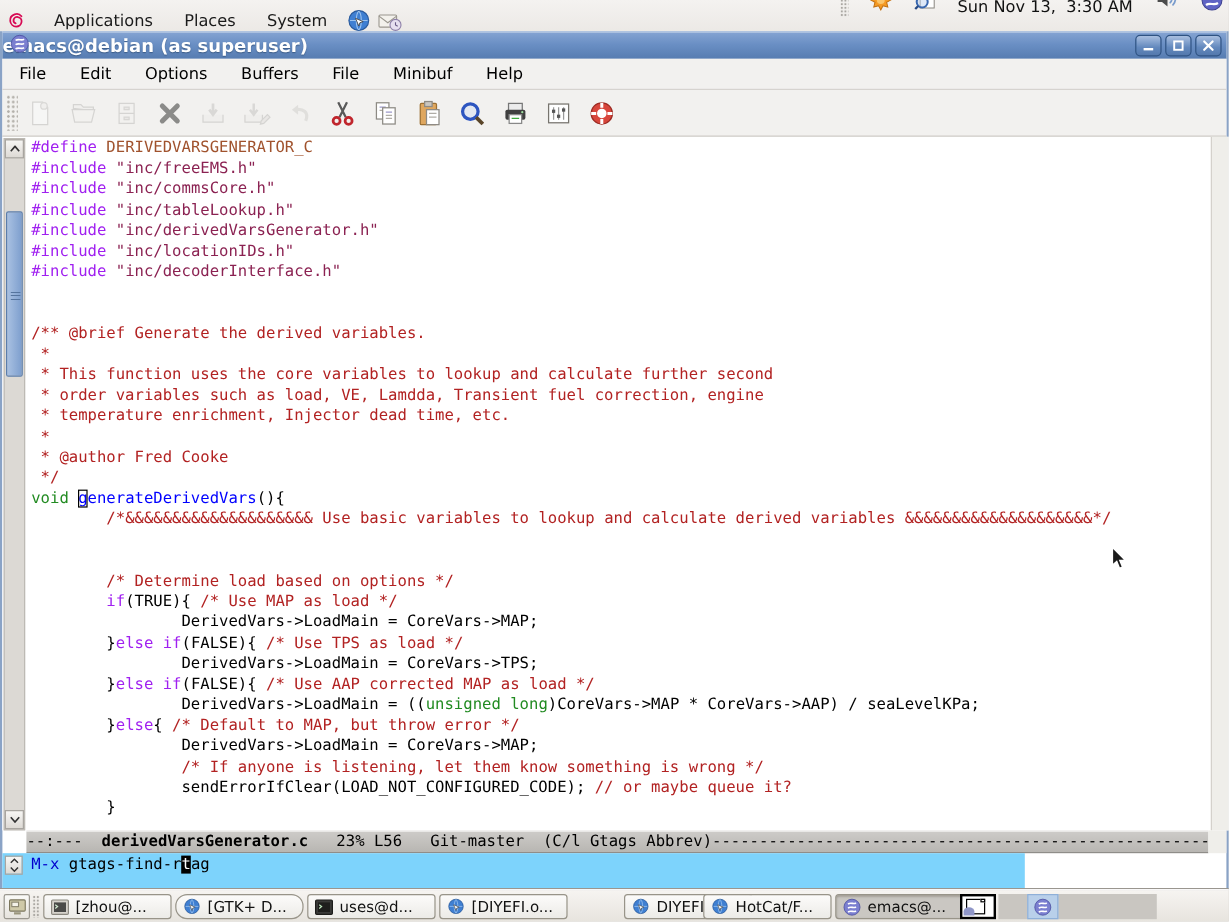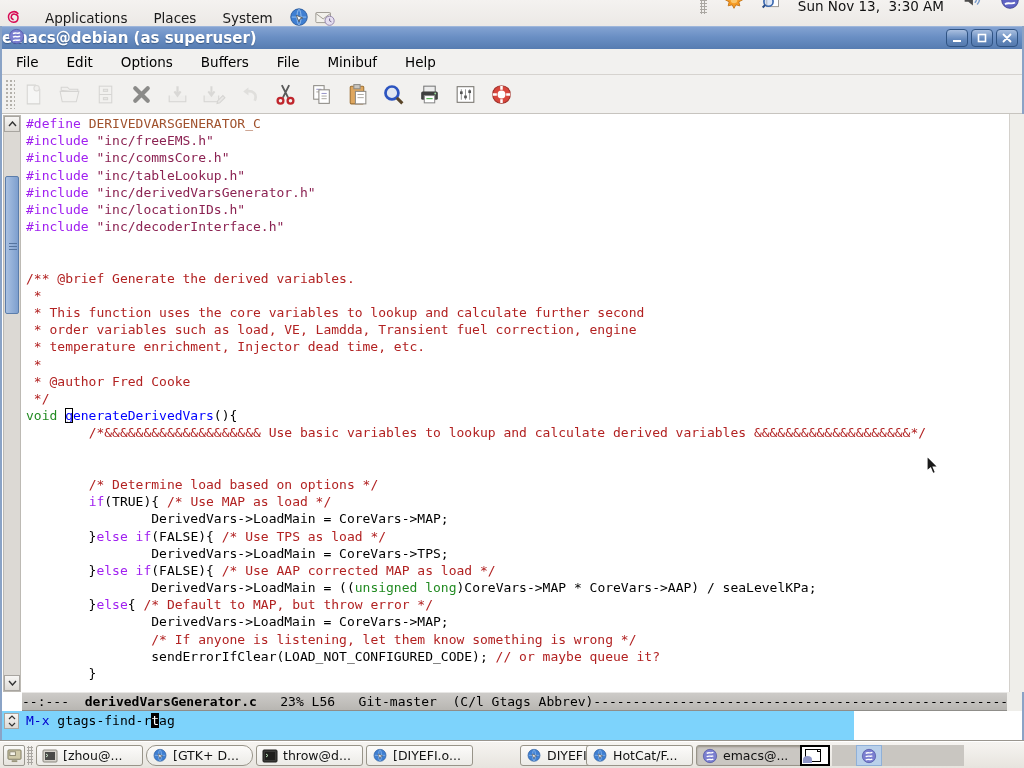--- a/index.html
+++ b/index.html
@@ -390,21 +390,21 @@
         <span>[GTK+ D...</span>
       </div>
       <div class="task-btn" style="left: 256px;">
         <span style="display: flex;">
           <svg width="16" height="16" viewBox="0 0 16 16">
             <rect x="1" y="2" width="14" height="12" rx="1" fill="#3a3a38" stroke="#1c1c1a"></rect>
             <rect x="3" y="4" width="10" height="8" fill="#1e1e1c"></rect>
             <path d="M4 6l2 1.5L4 9" stroke="#bfe8bf" fill="none" stroke-width="1"></path>
           </svg>
         </span>
-        <span>throw@d...</span>
+        <span>uses@d...</span>
       </div>
       <div class="task-btn" style="left: 366px;">
         <span style="display: flex;">
           <svg width="16" height="16" viewBox="0 0 24 24">
             <circle cx="12" cy="11" r="9" fill="#3f7fd2" stroke="#2a5a9c"></circle>
             <path d="M4 11h16M12 2.5c3 2.5 3 14.5 0 17M12 2.5c-3 2.5-3 14.5 0 17" stroke="#9cc3ee" fill="none"></path>
             <path d="M9 9l7 3-3 1-1 3z" fill="#fff" stroke="#444" stroke-width=".8"></path>
           </svg>
         </span>
         <span>[DIYEFI.o...</span>

